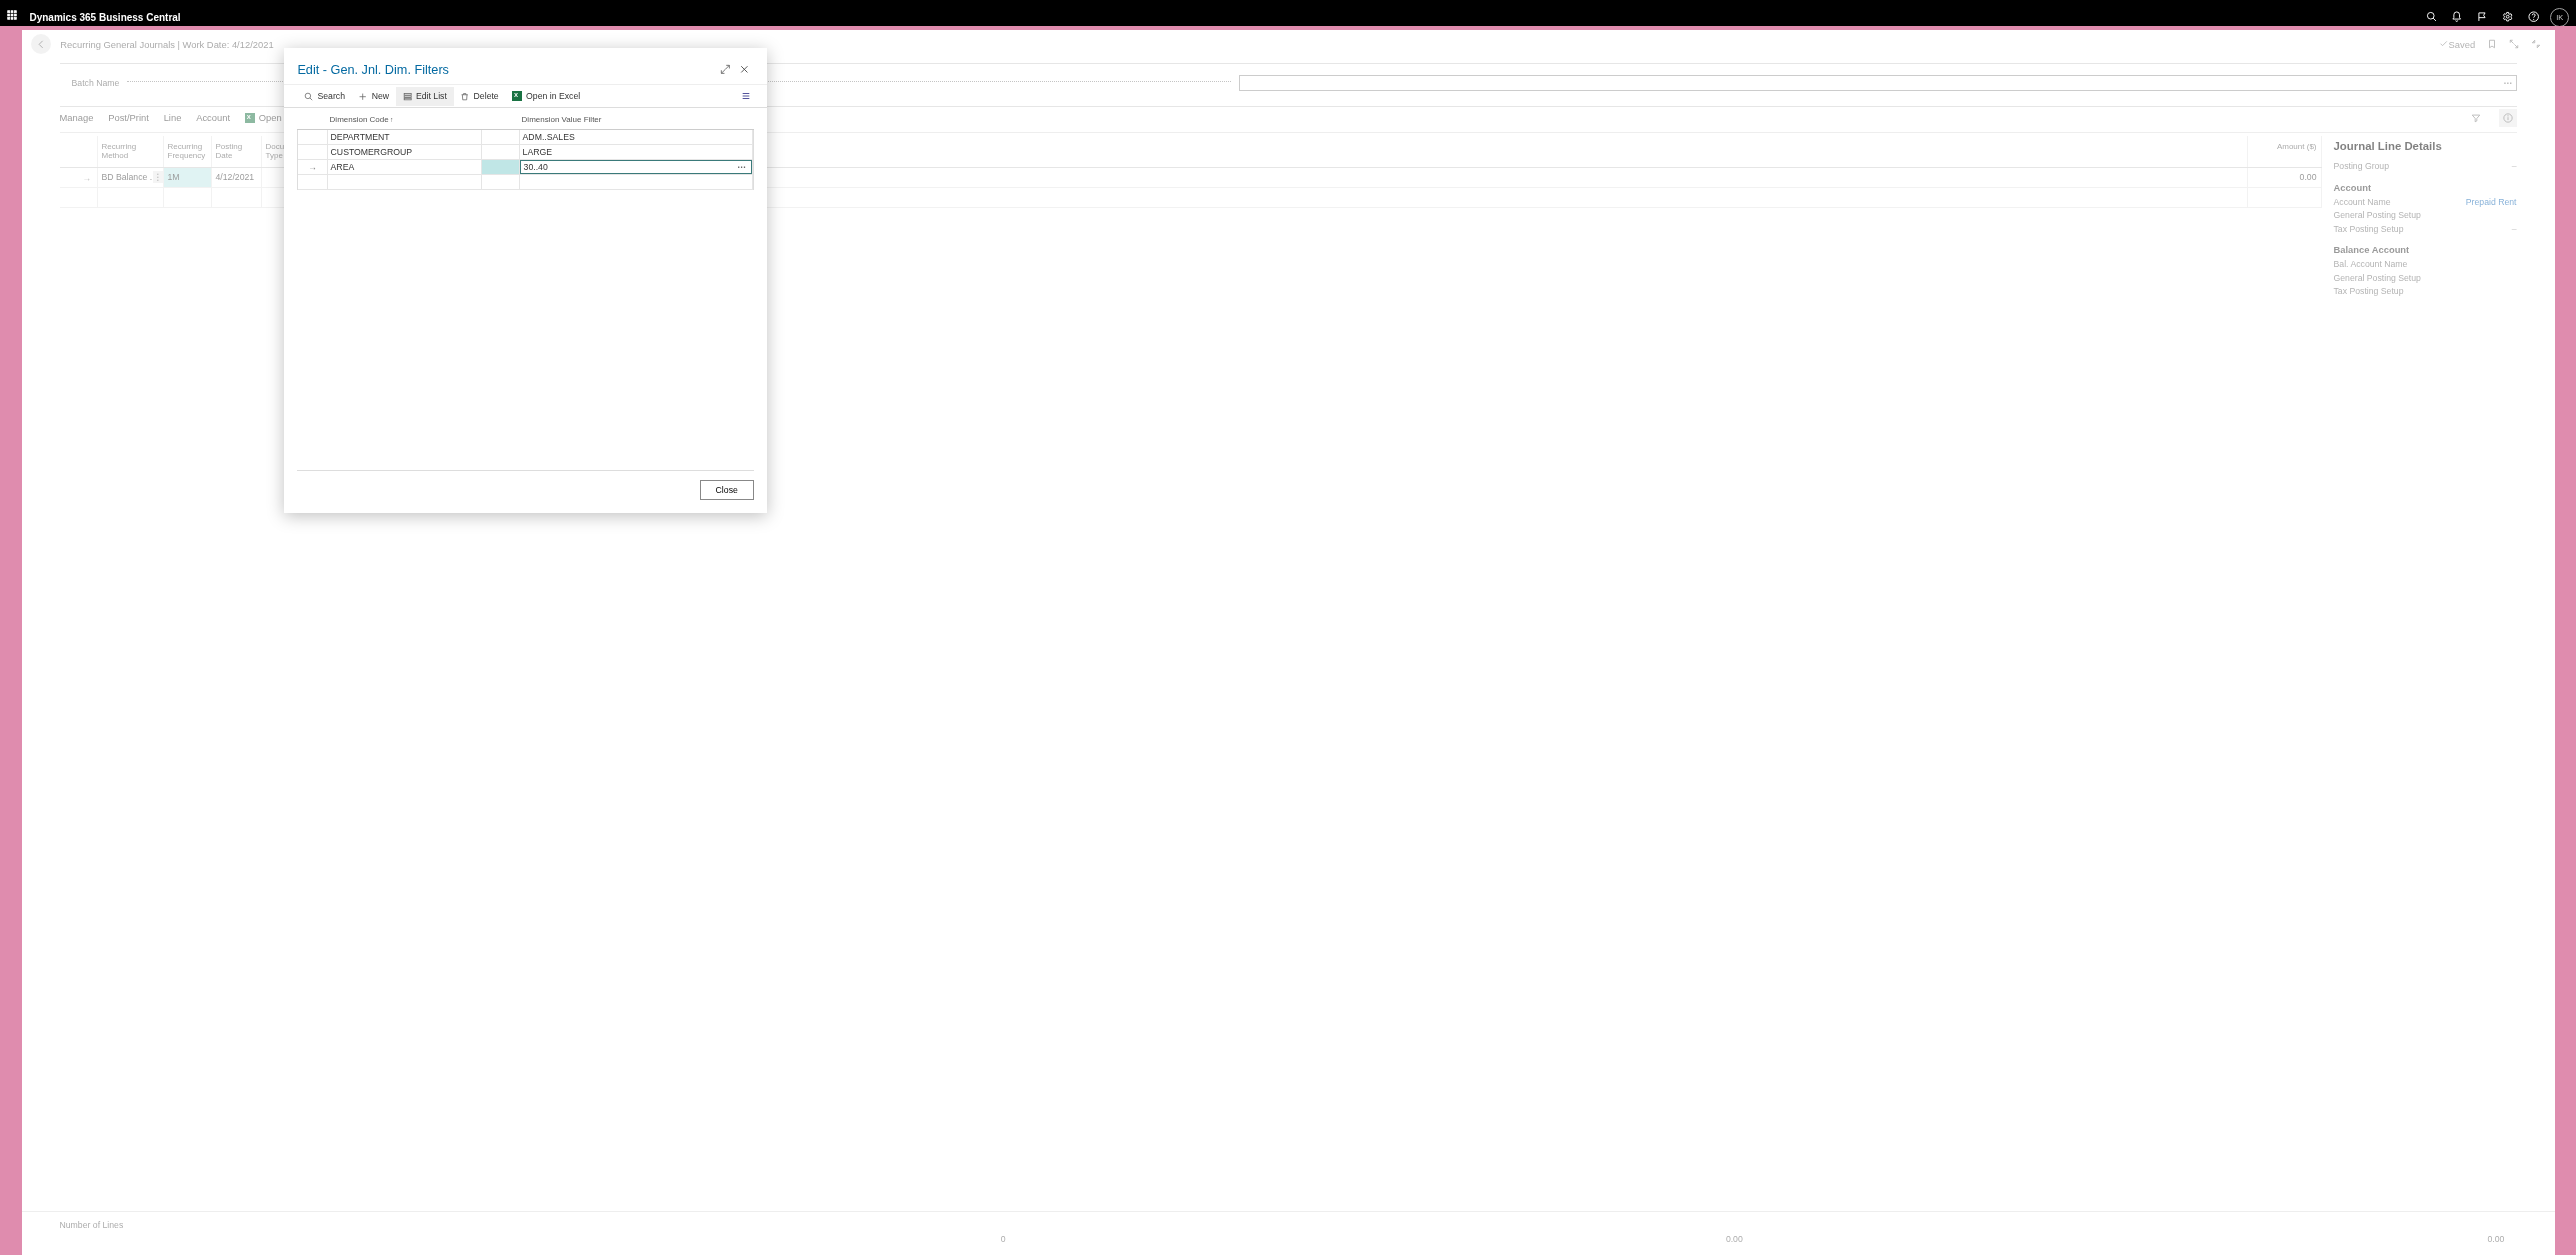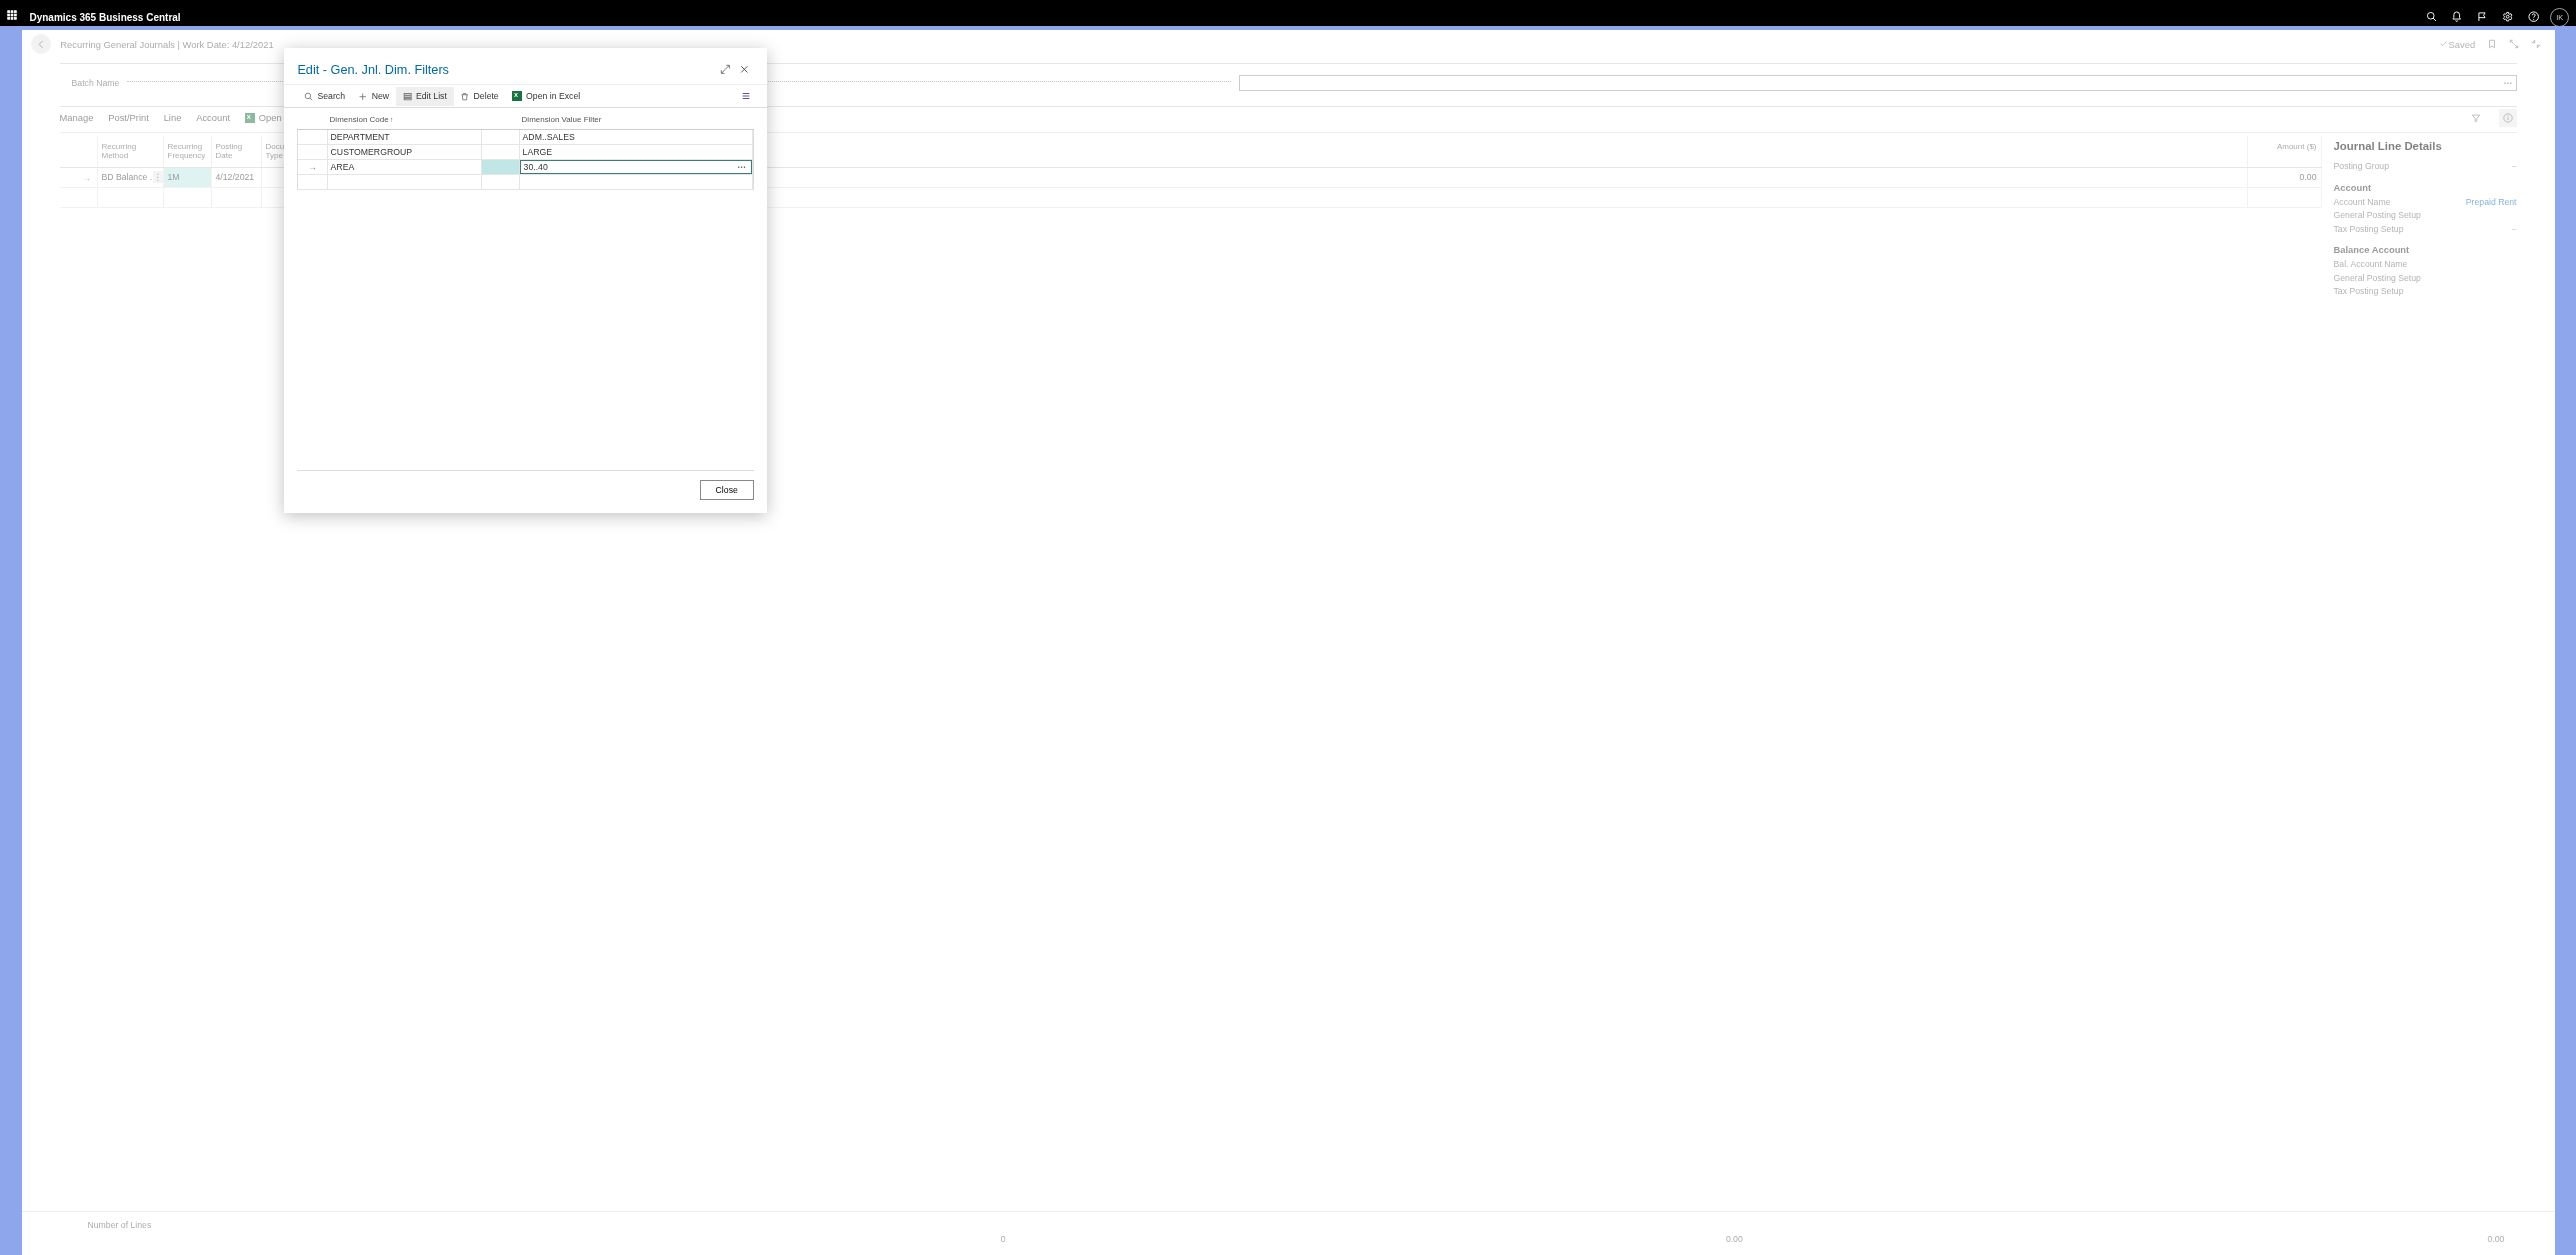--- a/index.html
+++ b/index.html
@@ -8,21 +8,21 @@
   
   .top-header { height: 34px; background: #000; color: #fff; display: flex; align-items: center; padding: 0 6.7px; }
   .top-header .waffle { width: 13.4px; height: 13.4px; margin-right: 9.4px; }
   .top-header .product-name { font-size: 10px; font-weight: 600; }
   .top-header .spacer { flex: 1; }
   .top-header .hicon { width: 25.5px; height: 25.5px; display:flex; align-items:center; justify-content:center; cursor:pointer; }
   .top-header .avatar { width: 19px; height: 19px; border: 0.7px solid #a0a0a0; border-radius: 50%; display:flex; align-items:center; justify-content:center; font-size:7.4px; color:#ccc; margin-left:4px;}
   .top-header svg { stroke: #fff; fill:none; }
   
   
-  .page-wrap { position: absolute; top:26px; left:0; right:0; bottom:0; background:#1d4ed8; }
+  .page-wrap { position: absolute; top:26px; left:0; right:0; bottom:0; background:#be185d; }
   .page-card { position:absolute; top:4px; left:21.5px; right:21.5px; bottom:0; background:#fff; }
   .fade-overlay { position:absolute; top:26px; left:0; right:0; bottom:0; background:rgba(255,255,255,0.5); z-index:5; }
   
   .page-titlebar { display:flex; align-items:center; height:28px; padding:0 13.4px 0 9.4px; }
   .back-circle { width:20px; height:20px; border-radius:50%; background:#e5e5e5; display:flex; align-items:center; justify-content:center; margin-right:9.4px; cursor:pointer;}
   .page-titlebar .crumbs { color:#555; font-size:9.4px; }
   .page-titlebar .right-icons { margin-left:auto; display:flex; align-items:center; gap:12px; color:#666; }
   .saved-badge { display:flex; align-items:center; gap:0; color:#666; font-size:9.4px;}
   
   .page-body { padding: 0 38px; }
@@ -60,21 +60,21 @@
   
   .details-title { font-size:11.4px; font-weight:600; margin: 4px 0 9.4px; }
   .det-label { font-size:8.7px; color:#666; margin: 3.4px 0; cursor:pointer;}
   .det-label.dash::after { content:"–"; float:right; color:#999;}
   .det-section { font-size:9.4px; font-weight:600; color:#333; margin: 10.7px 0 4px; }
   .det-value-link { color:#0b60b0; float:right; font-size:8.7px;}
   
   .page-footer { position:absolute; bottom:0; left:0; right:0; height:44px; border-top:0.7px solid #ddd; padding: 8px 38px 0; font-size:8.7px; color:#555;}
   .footer-cols { display:flex; margin-top:4px; }
   .footer-cols .fc { flex:1; text-align:right; padding-right:12px;}
-  .footer-label { margin-bottom:4px;margin-left:28px; }
+  .footer-label { margin-bottom:4px; }
   
   
   .modal { position:absolute; z-index:10; top:48px; left:284px; width:483px; background:#fff; box-shadow:0 2.7px 16px rgba(0,0,0,0.25); }
   .modal-header { display:flex; align-items:center; padding: 12px 13.4px 5.4px; }
   .modal-title { font-size:12.7px; color:#0369a1; }
   .modal-header .spacer{flex:1;}
   .modal-header .micon { width:19px; height:19px; display:flex; align-items:center; justify-content:center; cursor:pointer; color:#666;}
   
   .modal-toolbar { display:flex; align-items:center; padding: 1.3px 13.4px; border-bottom:0.7px solid #ddd; border-top:0.7px solid #eee; }
   .modal-toolbar .tbtn { padding:4.7px 6.7px; font-size:8.7px; color:#333; display:flex; align-items:center; gap:4px; cursor:pointer;}

